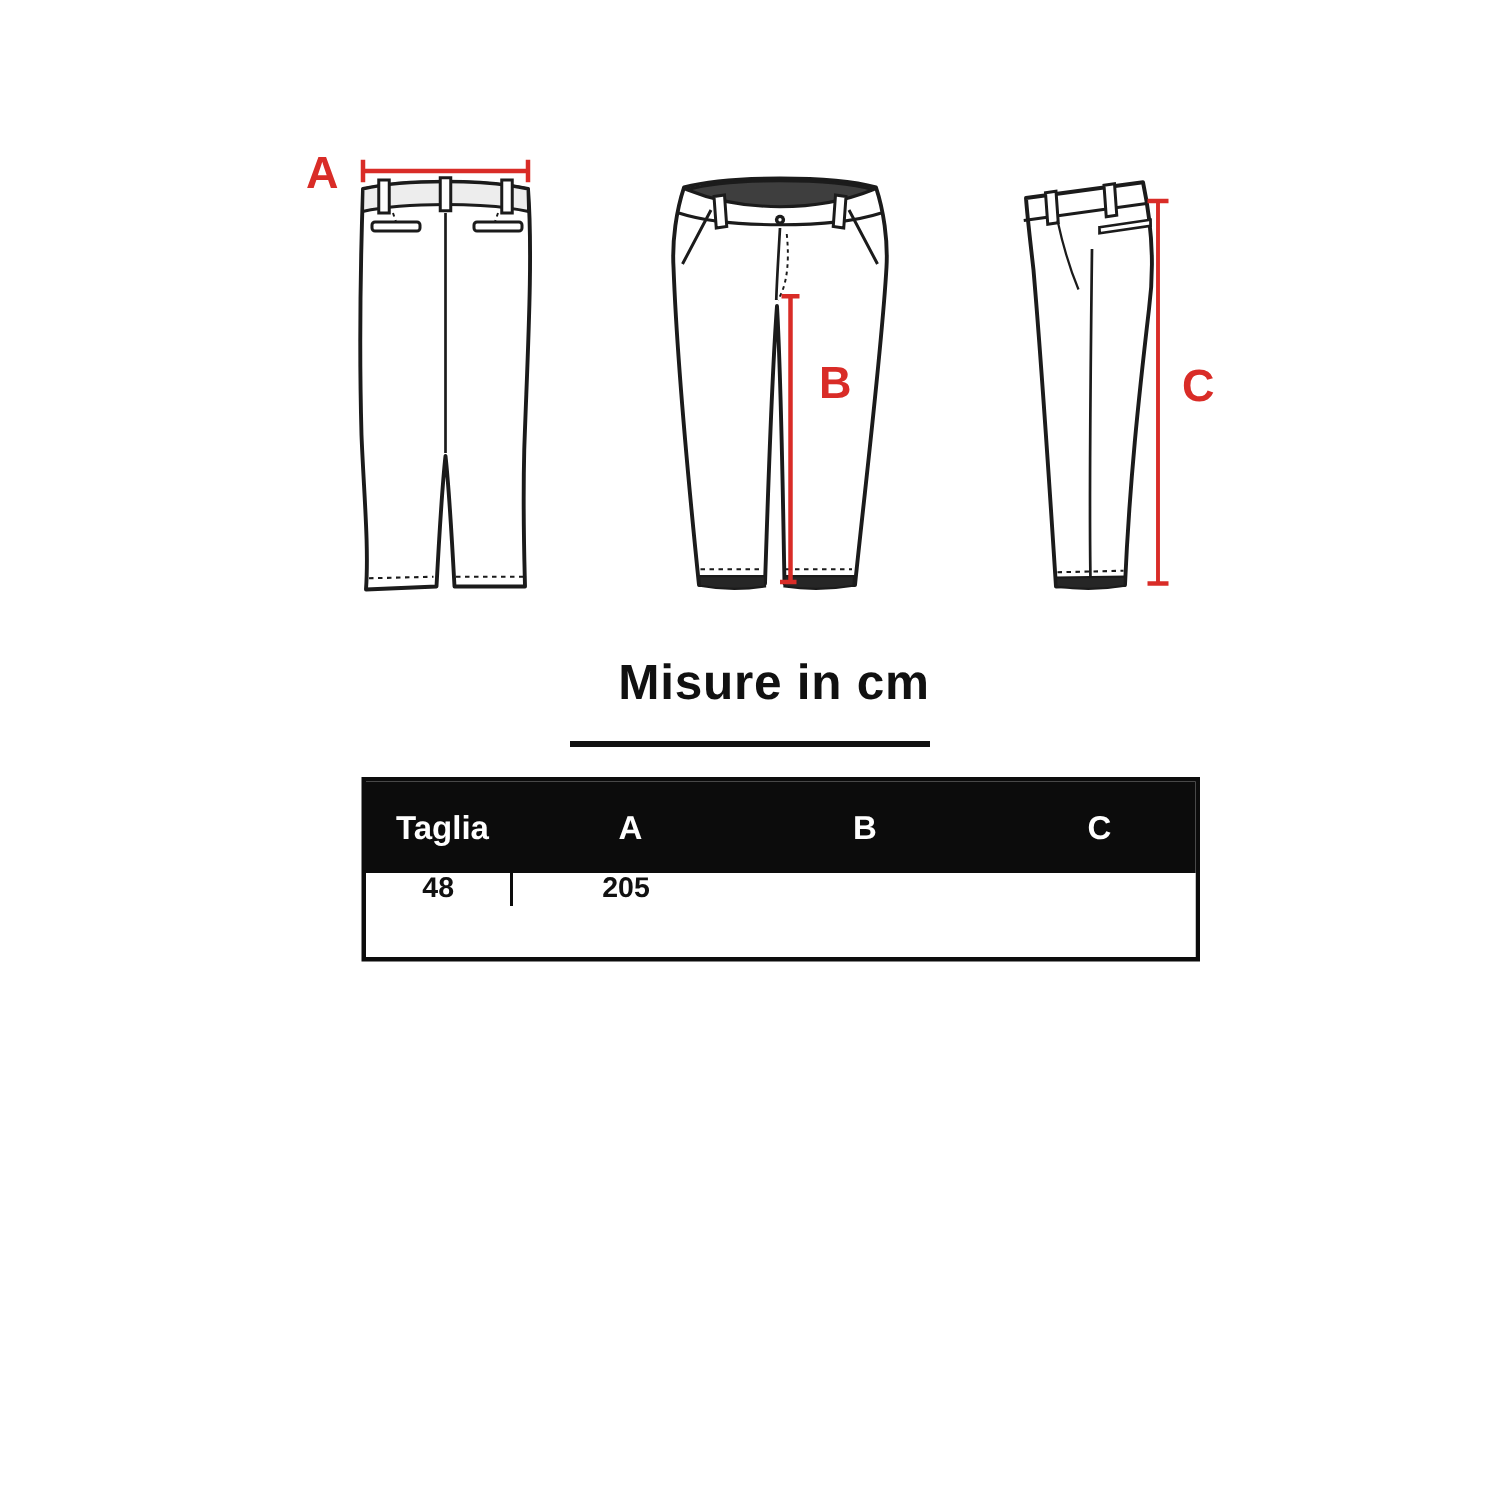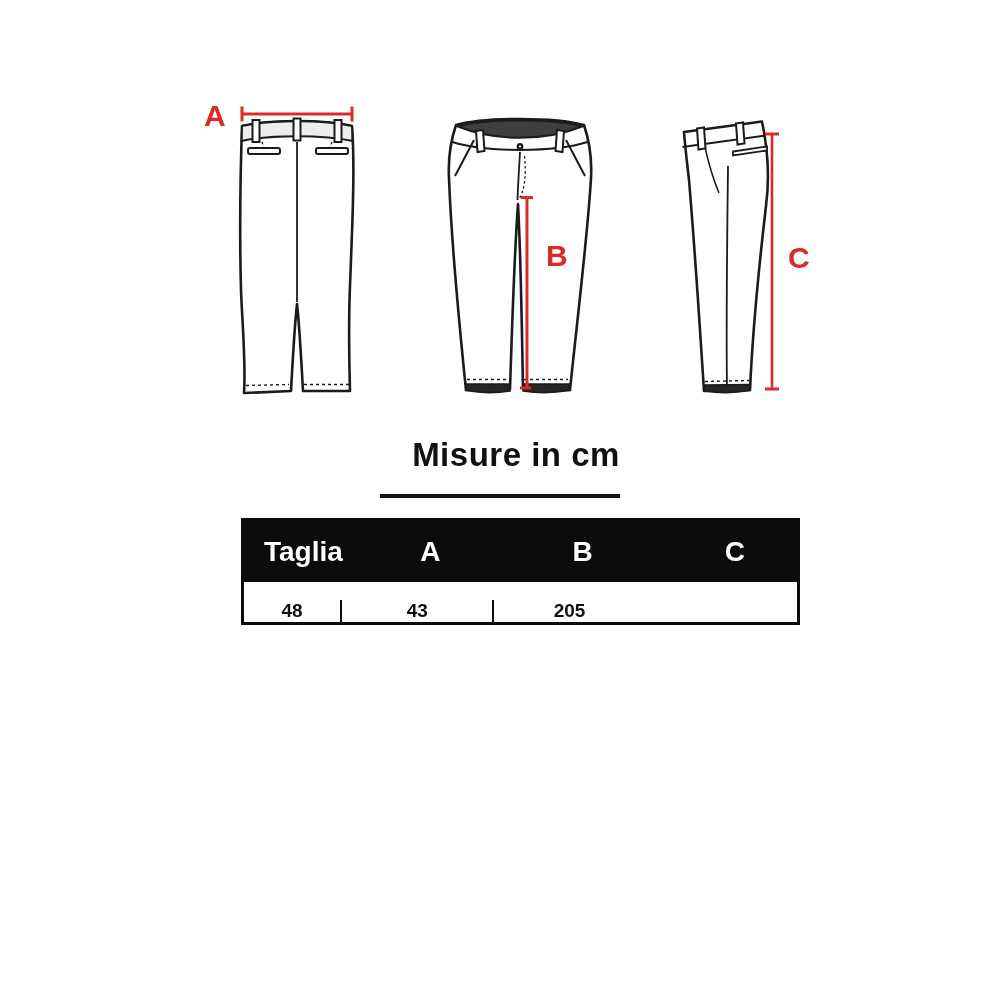--- a/index.html
+++ b/index.html
@@ -20,24 +20,24 @@
   }
   .title-underline{
     position:absolute;left:380px;top:494px;width:240px;height:4px;background:#111;
   }
   .size-table{
     position:absolute;left:241px;top:518px;width:559px;
     border:3px solid #0c0c0c;box-sizing:border-box;background:#fff;
   }
   .tbl-header{
     display:flex;align-items:center;height:61px;background:#0c0c0c;color:#fff;
-    font-weight:bold;font-size:28px;gap:28px;
+    font-weight:bold;font-size:22px;gap:28px;
   }
   .tbl-row{
-    display:flex;align-items:flex-end;height:40px;background:#fff;color:#111;
+    display:flex;align-items:flex-start;height:56px;background:#fff;color:#111;
     font-weight:bold;font-size:19px;
   }
   .col-taglia{width:17.4%;box-sizing:border-box;}
   .col-val{width:27.53%;box-sizing:border-box;text-align:center;}
   .tbl-header .col-taglia{padding-left:20px;}
   .tbl-row .col-taglia{display:flex;align-items:center;justify-content:center;}
   .tbl-row .col-val{display:flex;align-items:center;justify-content:center;border-left:2px solid #0c0c0c;}
   svg{position:absolute;left:0;top:0;}
 </style>
 </head>
@@ -157,18 +157,17 @@
 
   <div class="size-table">
     <div class="tbl-header">
       <div class="col-taglia">Taglia</div>
       <div class="col-val">A</div>
       <div class="col-val">B</div>
       <div class="col-val">C</div>
     </div>
     <div class="tbl-row">
       <div class="col-taglia">48</div>
-      <div class="col-val">43</div>
       <div class="col-val">205</div>
     </div>
   </div>
 
 </div>
 
 </body></html>

